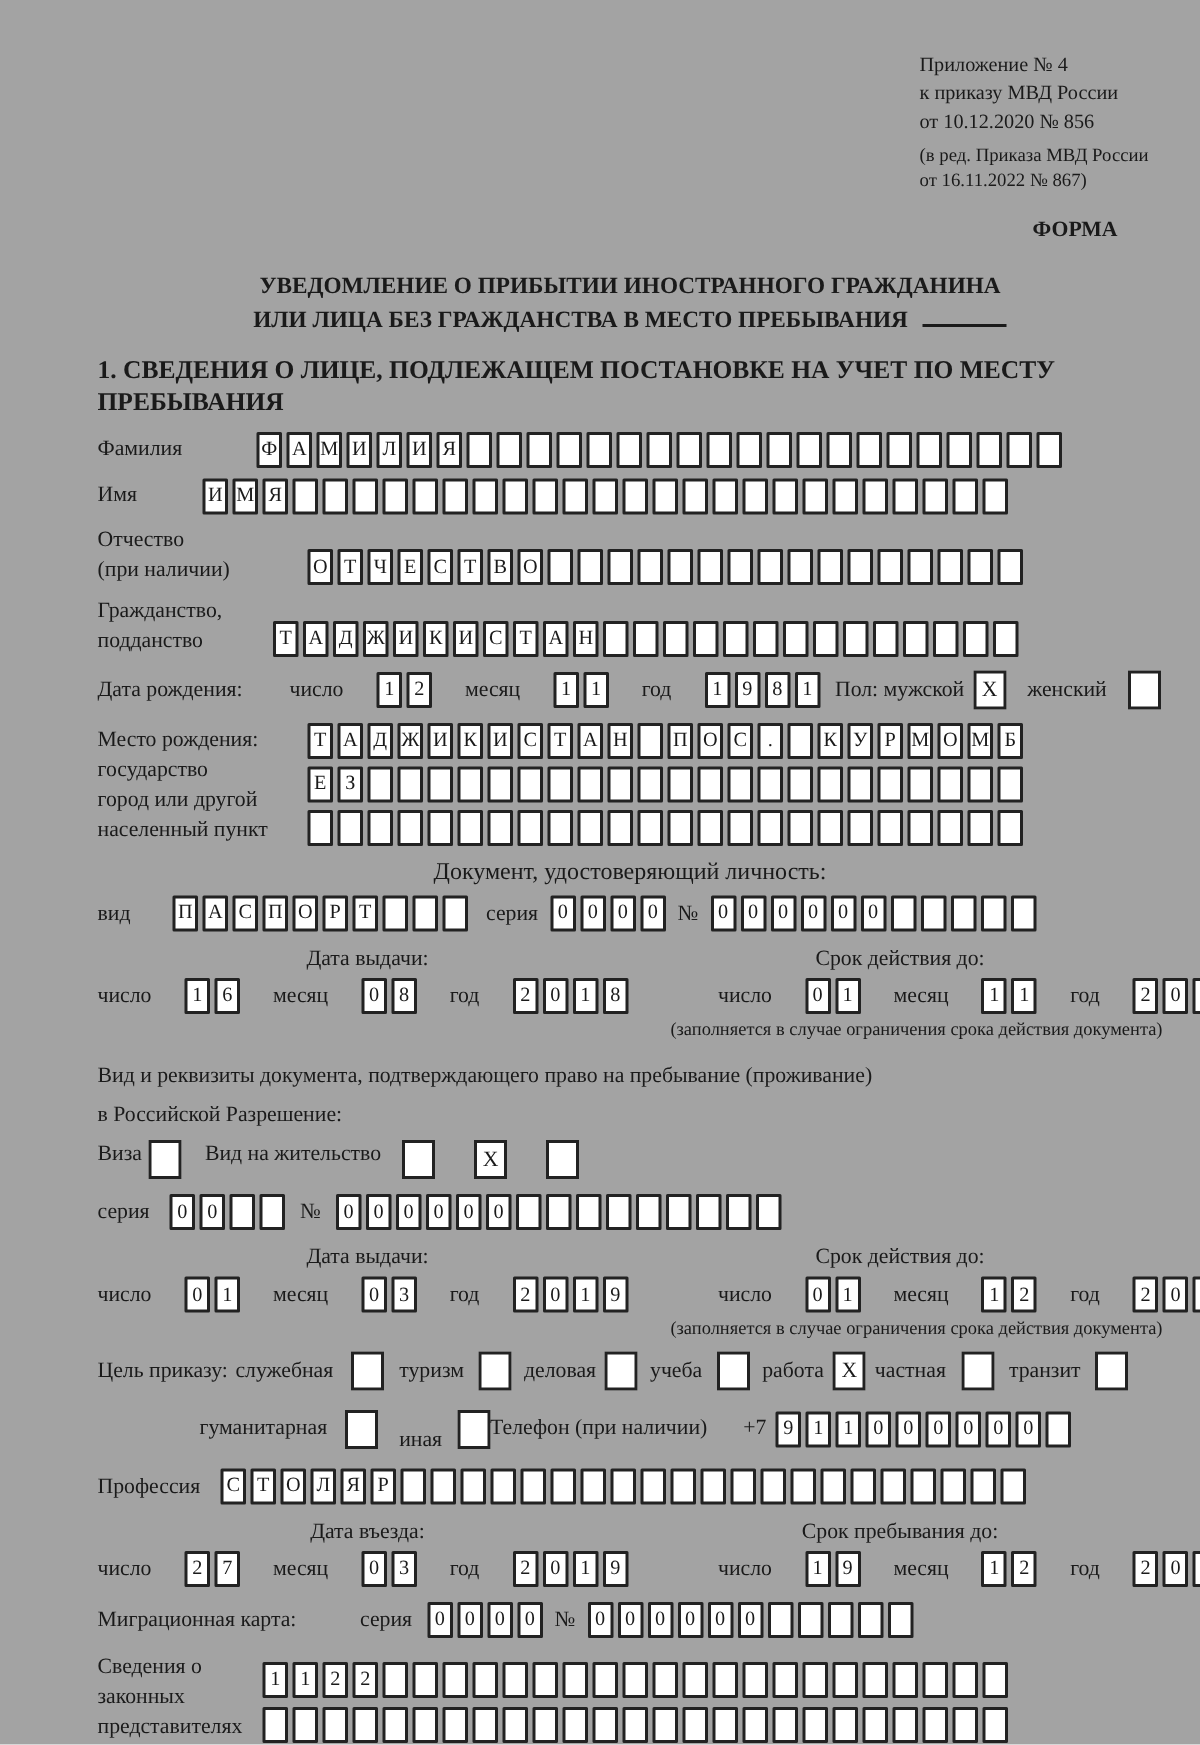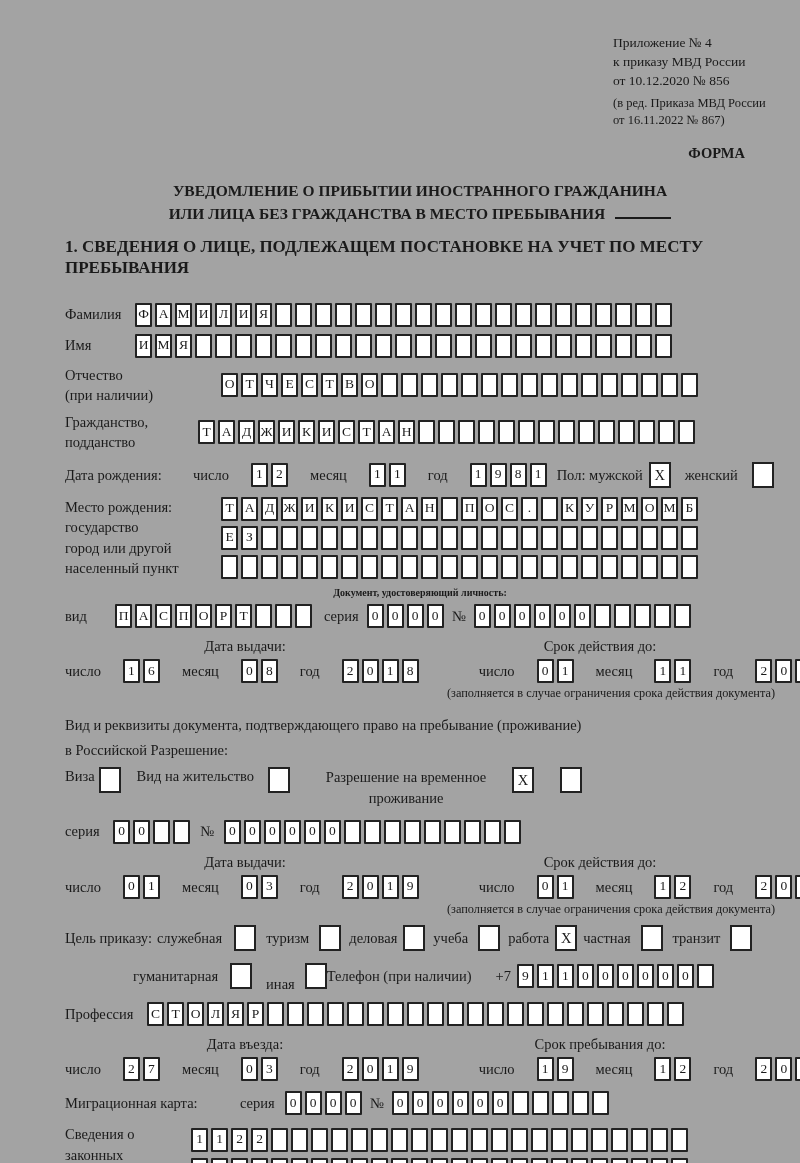--- a/index.html
+++ b/index.html
@@ -10,21 +10,21 @@
     font-family:"Liberation Serif","DejaVu Serif",serif;
     font-size:14.5px;line-height:1.25;
   }
   .appendix{margin-left:548px;font-size:13.5px;line-height:1.4;}
   .appendix .amend{font-size:12.5px;margin-top:4px;line-height:1.35;}
   .forma{margin-top:16px;text-align:right;padding-right:30px;font-weight:bold;font-size:14.5px;}
   .title{margin-top:16px;text-align:center;font-weight:bold;font-size:15.5px;line-height:1.5;}
   .title-underline{display:inline-block;width:56px;border-bottom:2px solid #1a1a1a;margin-left:10px;}
   .section{margin-top:11px;font-weight:bold;font-size:17px;}
   .row{display:flex;align-items:center;margin-top:7px;}
-  .row.top{align-items:center;gap:16px;}
+  .row.top{align-items:flex-end;}
   .lbl{font-size:14.5px;white-space:nowrap;}
   .lblcol{flex:none;}
   .lblcol div{line-height:1.4;}
   .cells{display:flex;gap:3px;flex:none;}
   .cell{
     width:17px;height:24px;flex:none;border:2px solid #222;border-radius:1px;
     display:inline-flex;align-items:center;justify-content:center;
     font-size:13.5px;background:#fff;box-sizing:border-box;
   }
   .cbox{
@@ -36,21 +36,21 @@
   .dates-head{display:flex;margin-top:9px;}
   .dates-head .lh{text-align:center;font-size:14.5px;}
   .dates-head .lh.left{width:360px;}
   .dates-head .lh.right{flex:1;}
   .dates-vals{display:flex;align-items:center;margin-top:4px;}
   .limit-note{text-align:right;font-size:12.3px;margin-top:3px;padding-right:0px;}
   .resdoc{margin-top:11px;line-height:1.75;font-size:14.5px;}
   .ckrow{display:flex;align-items:flex-start;margin-top:4px;}
   .ckitem{display:flex;align-items:flex-start;}
   .cklabel-multi{display:inline-block;text-align:center;line-height:1.45;}
-  .center-head{margin-top:8px;text-align:center;font-weight:bold;font-size:10px;}
+  .center-head{margin-top:8px;text-align:center;font-weight:normal;font-size:16px;}
 </style>
 </head>
 <body>
 
 <div class="page">
 
   <div class="appendix">
     <div>Приложение № 4</div>
     <div>к приказу МВД России</div>
     <div>от 10.12.2020 № 856</div>
@@ -62,21 +62,21 @@
 
   <div class="forma">ФОРМА</div>
 
   <div class="title">
     <div>УВЕДОМЛЕНИЕ О ПРИБЫТИИ ИНОСТРАННОГО ГРАЖДАНИНА</div>
     <div><span>ИЛИ ЛИЦА БЕЗ ГРАЖДАНСТВА В МЕСТО ПРЕБЫВАНИЯ</span><span class="title-underline"></span></div>
   </div>
 
   <div class="section">1. СВЕДЕНИЯ О ЛИЦЕ, ПОДЛЕЖАЩЕМ ПОСТАНОВКЕ НА УЧЕТ ПО МЕСТУ ПРЕБЫВАНИЯ</div>
 
-  <div class="row" style="margin-top:24px;">
+  <div class="row" style="margin-top:9px;gap:36px;">
     <span class="lbl lblcol" style="width:70px;">Фамилия</span>
     <div class="cells">
         <span class="cell">Ф</span>
         <span class="cell">А</span>
         <span class="cell">М</span>
         <span class="cell">И</span>
         <span class="cell">Л</span>
         <span class="cell">И</span>
         <span class="cell">Я</span>
         <span class="cell"></span>
@@ -412,21 +412,20 @@
   <div class="ckrow">
     <div class="ckitem">
       <span class="lbl">Виза</span>
       <span class="cbox" style="margin-left:4px;"></span>
     </div>
     <div class="ckitem" style="margin-left:16px;">
       <span class="lbl">Вид на жительство</span>
       <span class="cbox" style="margin-left:14px;"></span>
     </div>
     <div class="ckitem" style="margin-left:18px;">
-      <span class="cklabel-multi" style="width:196px;">Разрешение на временное проживание</span>
       <span class="cbox" style="margin-left:8px;">X</span>
     </div>
     <div class="ckitem" style="margin-left:16px;">
       <span class="cbox" style="margin-left:10px;"></span>
     </div>
   </div>
 
   <div class="row" style="margin-top:10px;">
     <span class="lbl" style="width:48px;">серия</span>
     <div class="cells">

